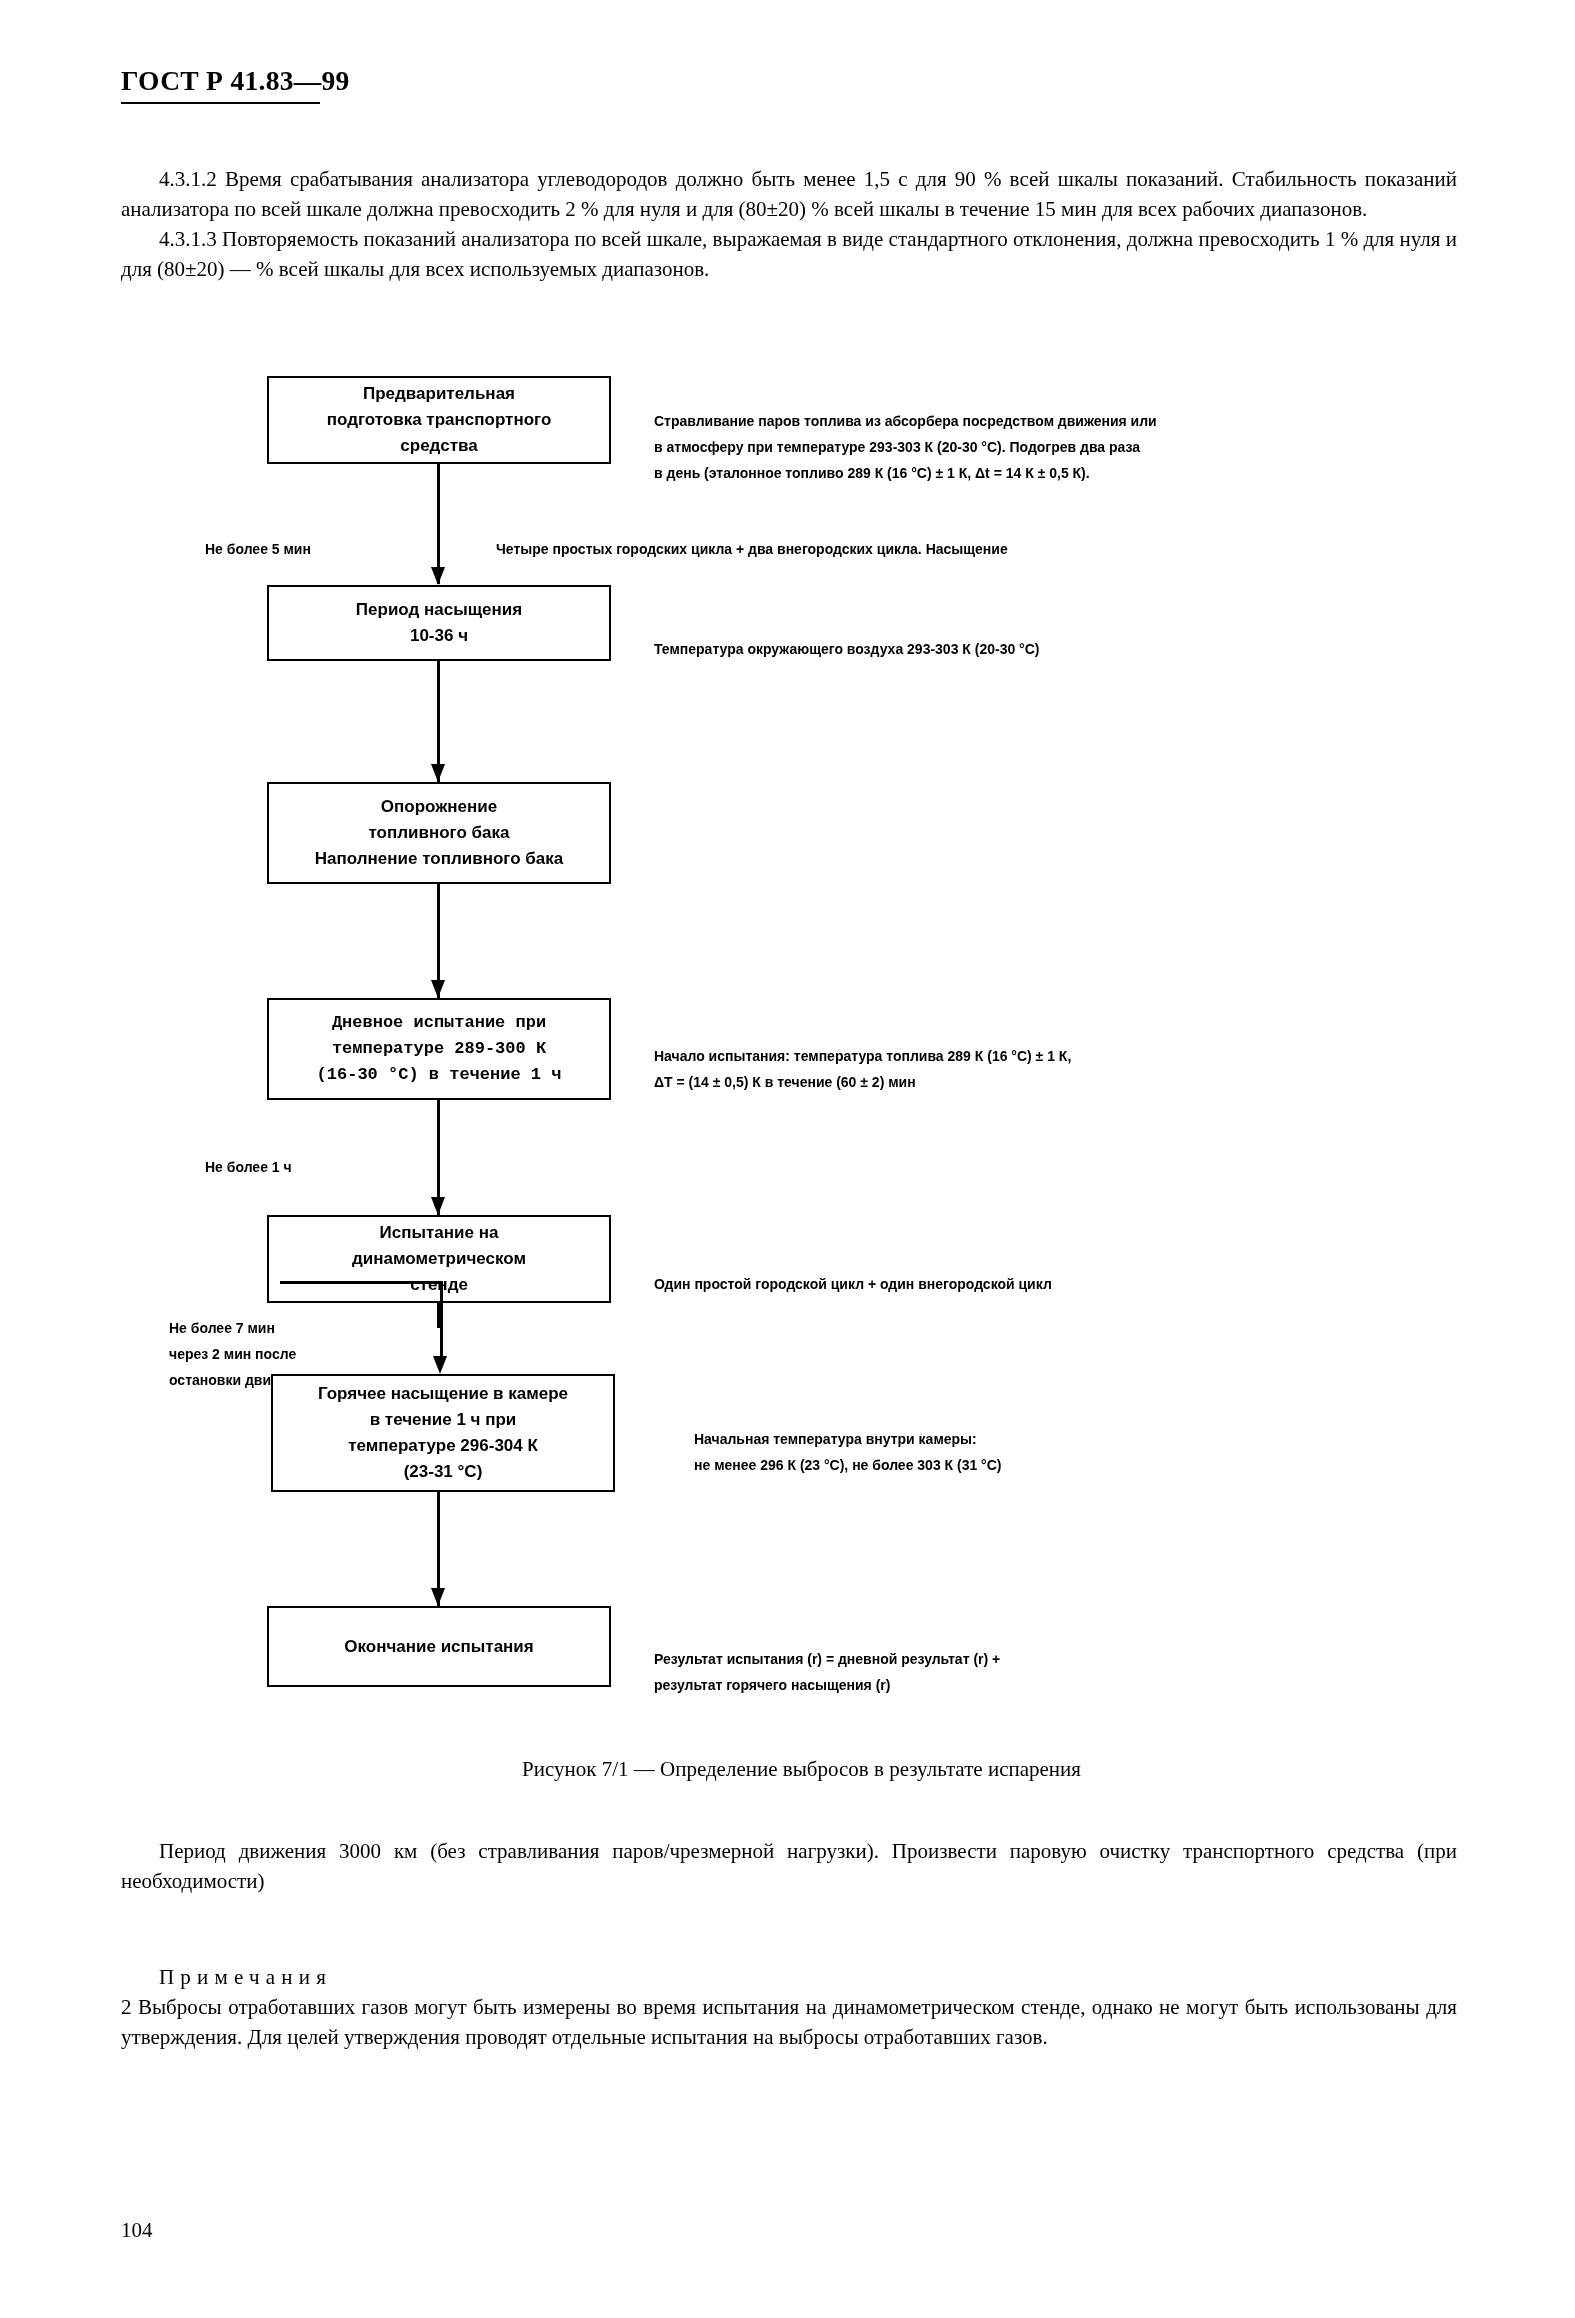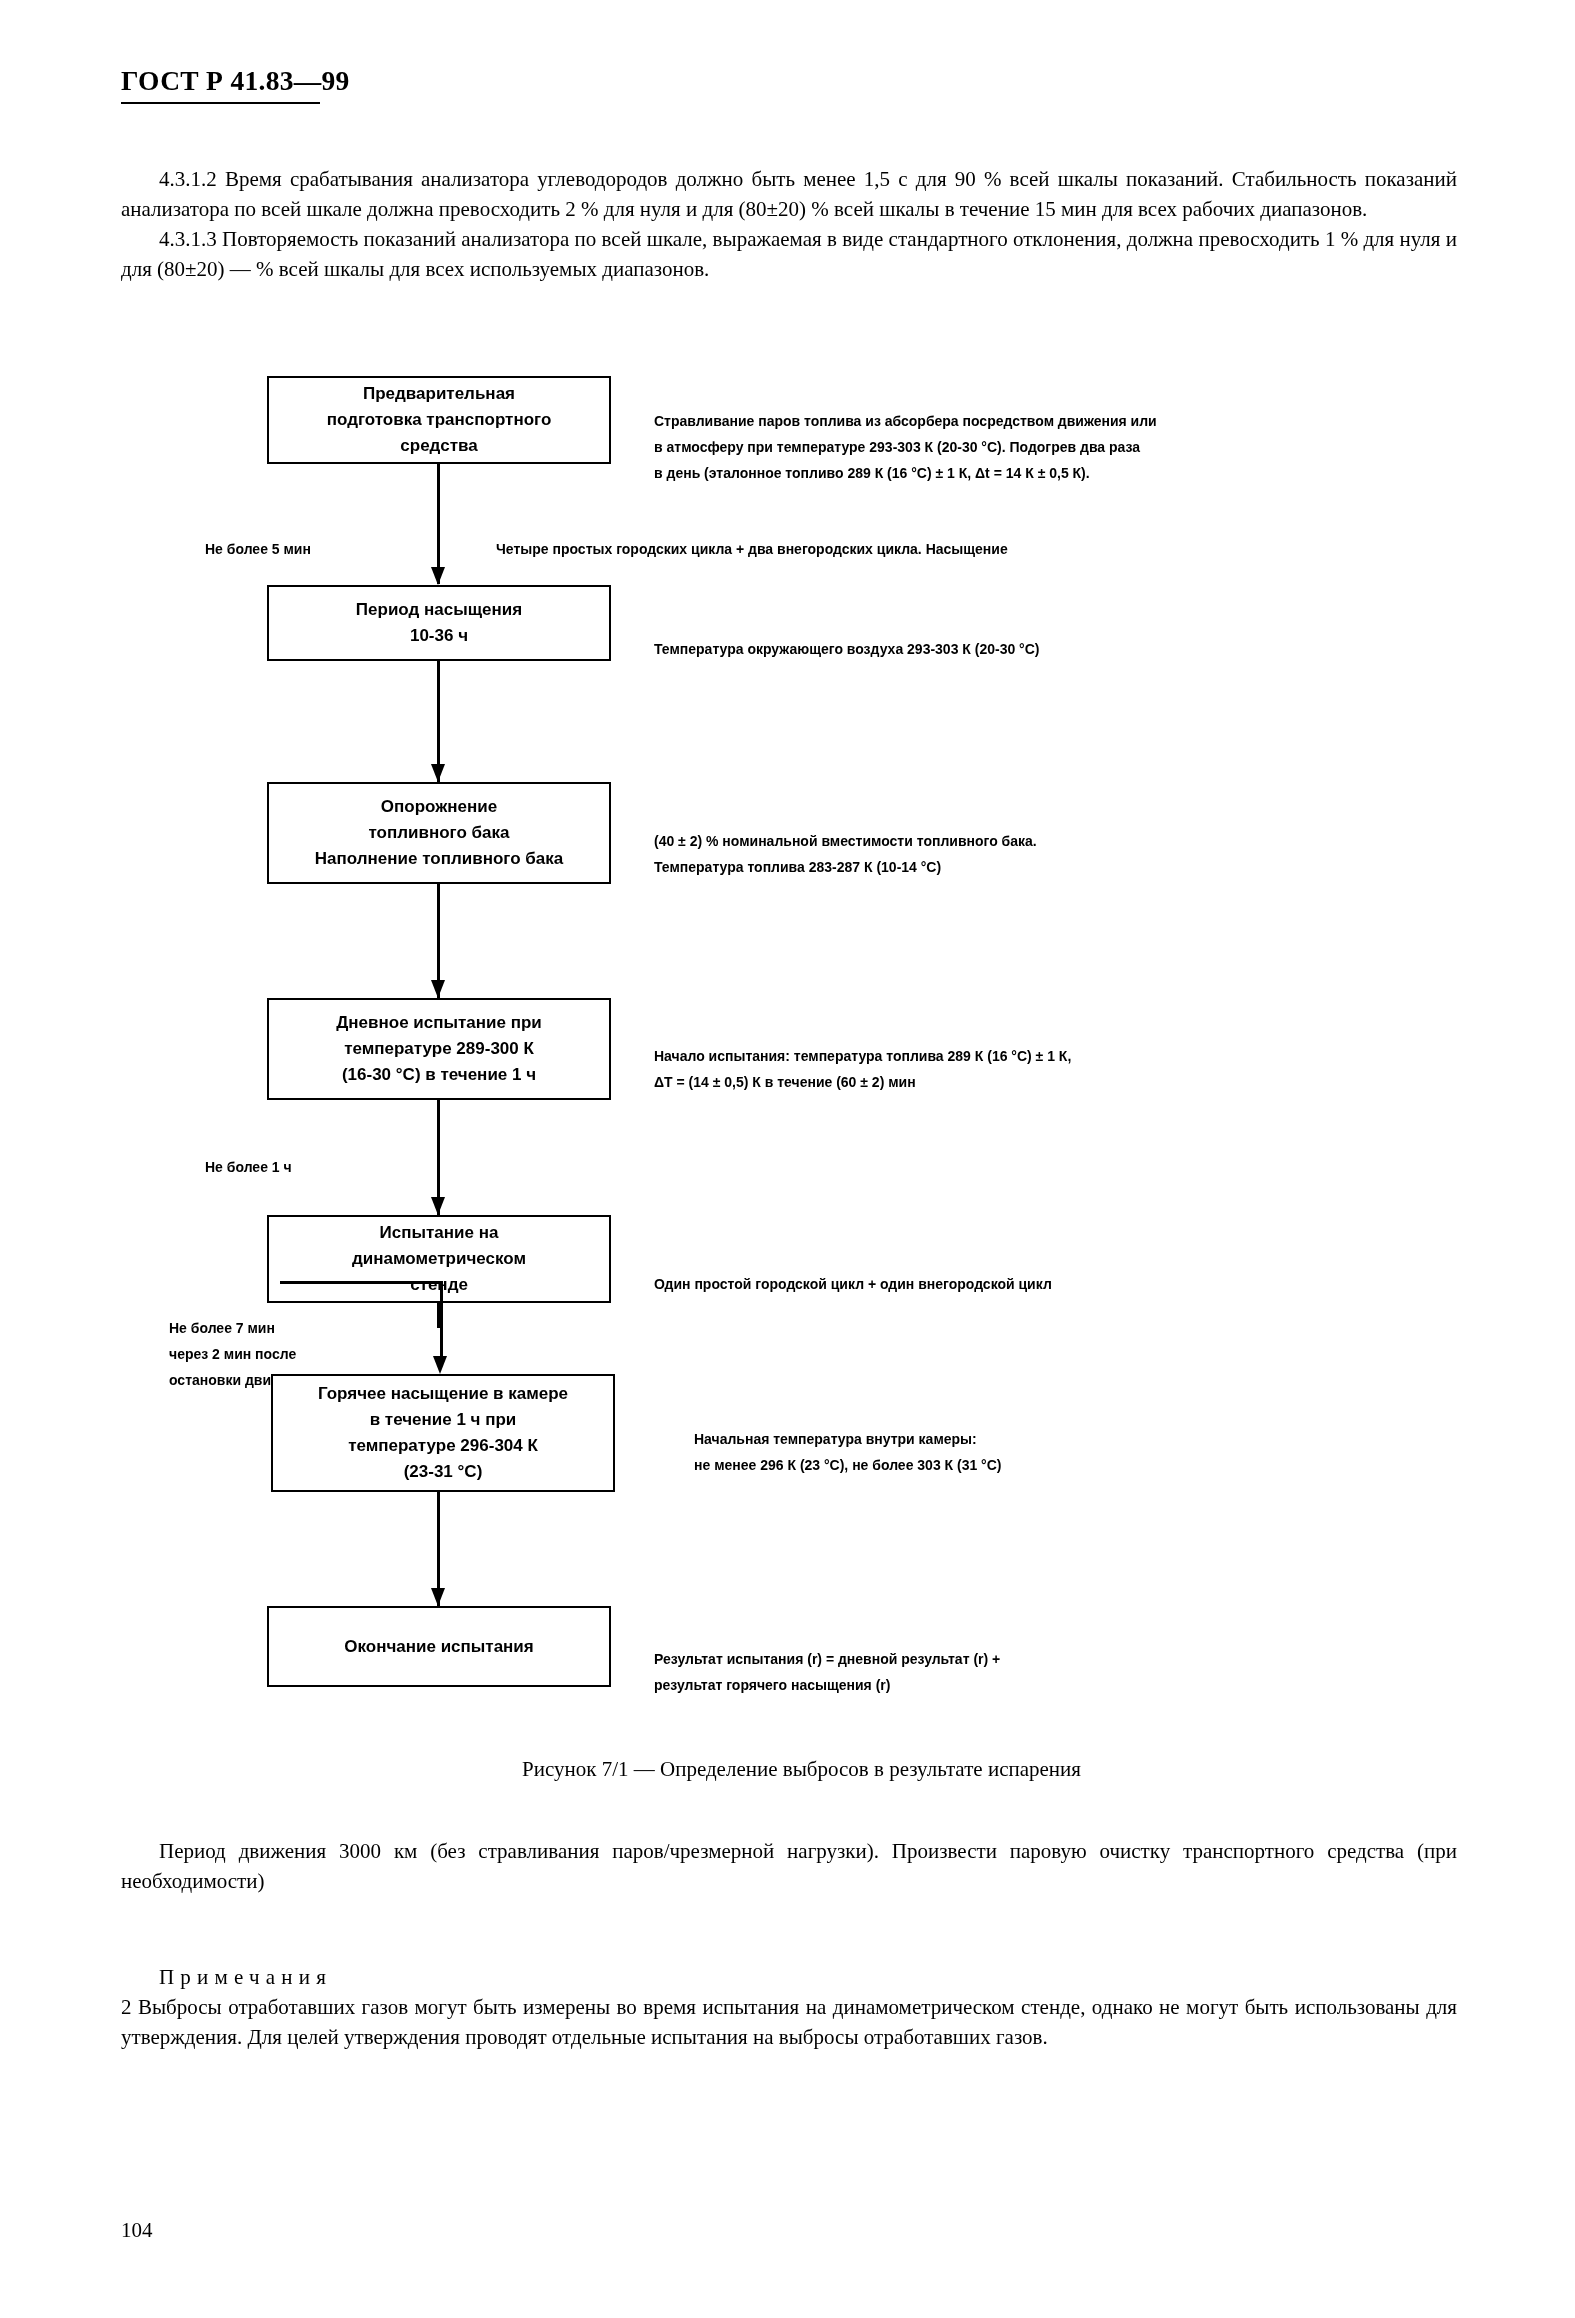--- a/index.html
+++ b/index.html
@@ -204,29 +204,25 @@
     </div>
 
     <div class="fc-line fc-vline" style="left:437px; top:660px; height:124px;"></div>
     <div class="fc-arrowhead" style="left:431px; top:764px;"></div>
 
     <div class="fc-box" style="left:267px; top:782px; width:344px; height:102px;">
       <span class="inner">Опорожнение
 топливного бака
 Наполнение топливного бака</span>
     </div>
-    <div class="fc-note left" style="left:654px; top:802px; width:811px;">
-      <span>(40 ± 2) % номинальной вместимости топливного бака.
-Температура топлива 283-287 К (10-14 °С)</span>
-    </div>
 
     <div class="fc-line fc-vline" style="left:437px; top:883px; height:117px;"></div>
     <div class="fc-arrowhead" style="left:431px; top:980px;"></div>
 
-    <div class="fc-box" style="left:267px; top:998px; width:344px; height:102px;">
+    <div class="fc-box" style="left:267px; top:998px; width:344px; height:102px;font-family:Liberation Mono, monospace;">
       <span class="inner">Дневное испытание при
 температуре 289-300 К
 (16-30 °С) в течение 1 ч</span>
     </div>
     <div class="fc-note left" style="left:654px; top:1017px; width:811px;">
       <span>Начало испытания: температура топлива 289 К (16 °С) ± 1 К,
 ΔT = (14 ± 0,5) К в течение (60 ± 2) мин</span>
     </div>
 
     <div class="fc-line fc-vline" style="left:437px; top:1100px; height:117px;"></div>

